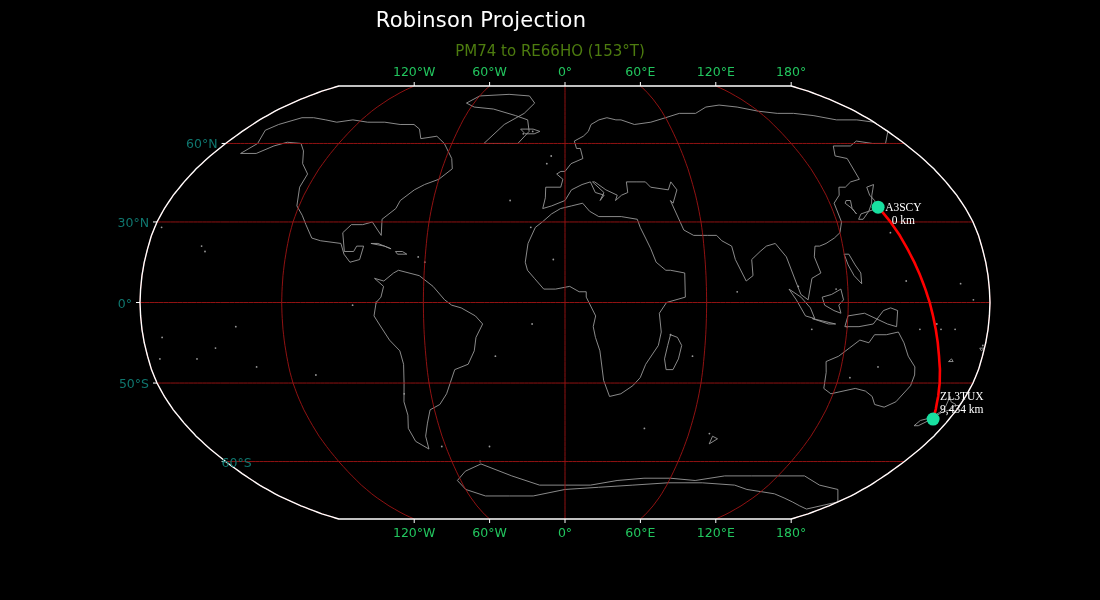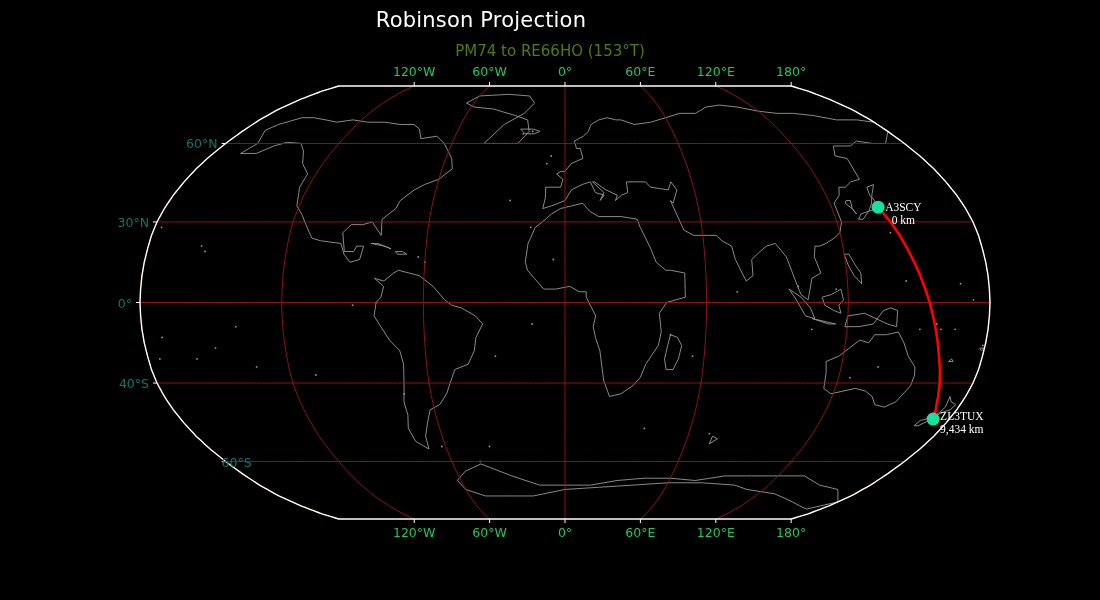--- a/index.html
+++ b/index.html
@@ -200,27 +200,27 @@
       <div class="axis-label" style="left: 640.395px; top: 525px;">60°E</div>
       <div class="axis-label" style="left: 715.79px; top: 525px;">120°E</div>
       <div class="axis-label" style="left: 791.185px; top: 525px;">180°</div>
       <div class="axis-label" style="left: 414.21px; top: 525px;">120°W</div>
       <div class="axis-label" style="left: 489.605px; top: 525px;">60°W</div>
     </div>
   <div id="lat-left">
       <div class="lat-label" style="left: 217.595px; top: 143.459px;">60°N</div>
       <div class="lat-label" style="left: 149px; top: 221.962px;">30°N</div>
       <div class="lat-label" style="left: 132px; top: 302.5px;">0°</div>
-      <div class="lat-label" style="left: 149px; top: 383.038px;">40°S</div>
+      <div class="lat-label" style="left: 149px; top: 383.038px;">50°S</div>
       <div class="lat-label" style="left: 217.595px; top: 461.541px; margin-left: 34px;">60°S</div>
     </div>
   <div id="pt-labels">
       <div class="pt-label" style="left: 885.138px; top: 201.201px;">
         <div>A3SCY</div>
         <div style="text-align: center;">0 km</div>
       </div>
-      <div class="pt-label" style="left: 940.118px; top: 410px;">
+      <div class="pt-label" style="left: 940.118px; top: 390px;">
         <div>ZL3TUX</div>
         <div style="text-align: right;">9,434 km</div>
       </div>
     </div>
 
 </div>
 
 </body></html>

